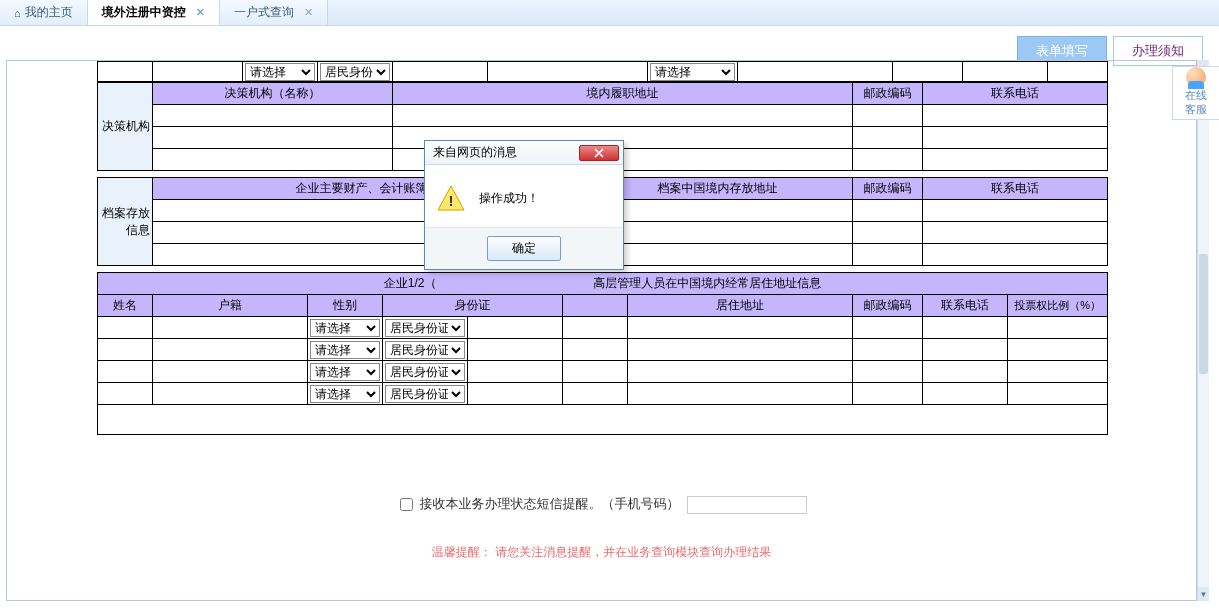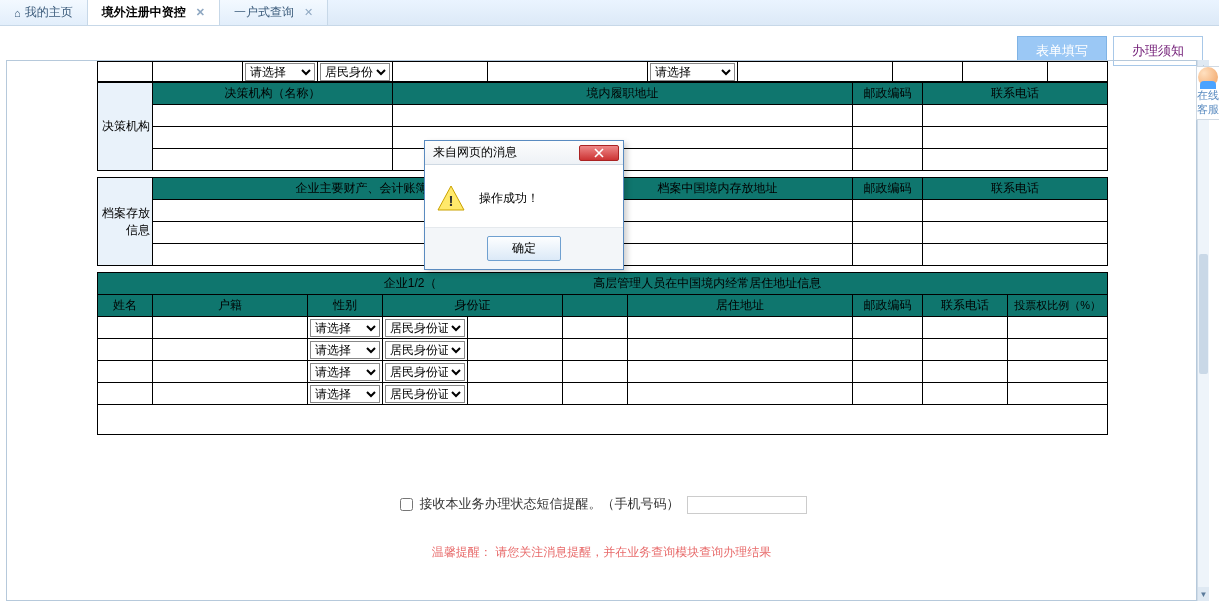--- a/index.html
+++ b/index.html
@@ -17,42 +17,42 @@
   .top-btn { padding: 5px 18px; font-size: 13px; border: 1px solid #a8c8e8; background: #fff; color: #701a75; }
   .top-btn.active { background: #9bc8f5; color: #fff; border-color: #7fb3e5; }
 
   
   .content { position: absolute; left: 6px; right: 22px; top: 60px; bottom: 10px; border: 1px solid #b6c9db; overflow: hidden; }
 
   
   .form-area { padding: 0 90px 0 90px; }
   table { width: 100%; border-collapse: collapse; table-layout: fixed; }
   td, th { border: 1px solid #000; font-size: 12px; text-align: center; height: 22px; padding: 0 2px; overflow: hidden; }
-  th { background: #0f766e; font-weight: normal; }
+  th { background: #c4b5fd; font-weight: normal; }
   td.blank { background: #fff; }
   td.vlabel { background: #e9f2fa; text-align: right; }
   select.sel { width: 100%; height: 18px; font-size: 12px; border: 1px solid #888; background: #fff; }
 
   
   .partial-row td, .partial-row th { height: 20px; }
 
   
   .section-gap { height: 6px; }
 
   
   .footer { text-align: center; margin-top: 60px; font-size: 13px; color: #333; }
   .sms-check { display: inline-block; vertical-align: middle; }
   .sms-input { width: 120px; height: 18px; border: 1px solid #ccc; margin-left: 4px; vertical-align: middle; }
   .warm { color: #e86b6b; font-size: 12px; margin: 30px 0 14px; }
   .btn-row { display: flex; justify-content: center; gap: 8px; }
   .act-btn { padding: 4px 20px; border: none; font-size: 13px; background: #9bc8f5; color: #fff; cursor: pointer; }
   .act-btn.disabled { background: #d7d7d7; color: #fff; }
 
   
-  .side-widget { position: absolute; right: 0; top: 66px; width: 23px; background: #fff; border: 1px solid #cfd9e3; border-right: none; text-align: center; padding-bottom: 4px; }
+  .side-widget { position: absolute; right: 0; top: 66px; width: 47px; background: #fff; border: 1px solid #cfd9e3; border-right: none; text-align: center; padding-bottom: 4px; }
   .side-widget .avatar { width: 20px; height: 20px; margin: 0 auto; background: radial-gradient(circle at 30% 30%, #ffe0c0, #f0a060); border-radius: 50%; position: relative; }
   .side-widget .avatar::after { content:""; position:absolute; bottom:-2px; left:2px; right:2px; height:8px; background:#4aa3ff; border-radius:4px 4px 0 0; }
   .side-widget .sidetxt { font-size: 11px; color: #5a8bc0; line-height: 12px; margin-top: 2px; }
 
   
   .vscroll { position: absolute; right: 10px; top: 60px; bottom: 10px; width: 12px; background: #eef4fa; border-left: 1px solid #cfdbe7; }
   .vscroll .arrow { height: 14px; background: #dfe9f3; display:flex; align-items:center; justify-content:center; font-size:8px; color:#5a7a9a; }
   .vscroll .track { position:absolute; top:14px; bottom:14px; left:0; right:0; }
   .vscroll .thumb { position:absolute; left:1px; right:1px; top:180px; height:120px; background:#c9d8e7; border-radius:2px; }
   .vscroll .arrow.bottom { position:absolute; bottom:0; left:0; right:0; }

